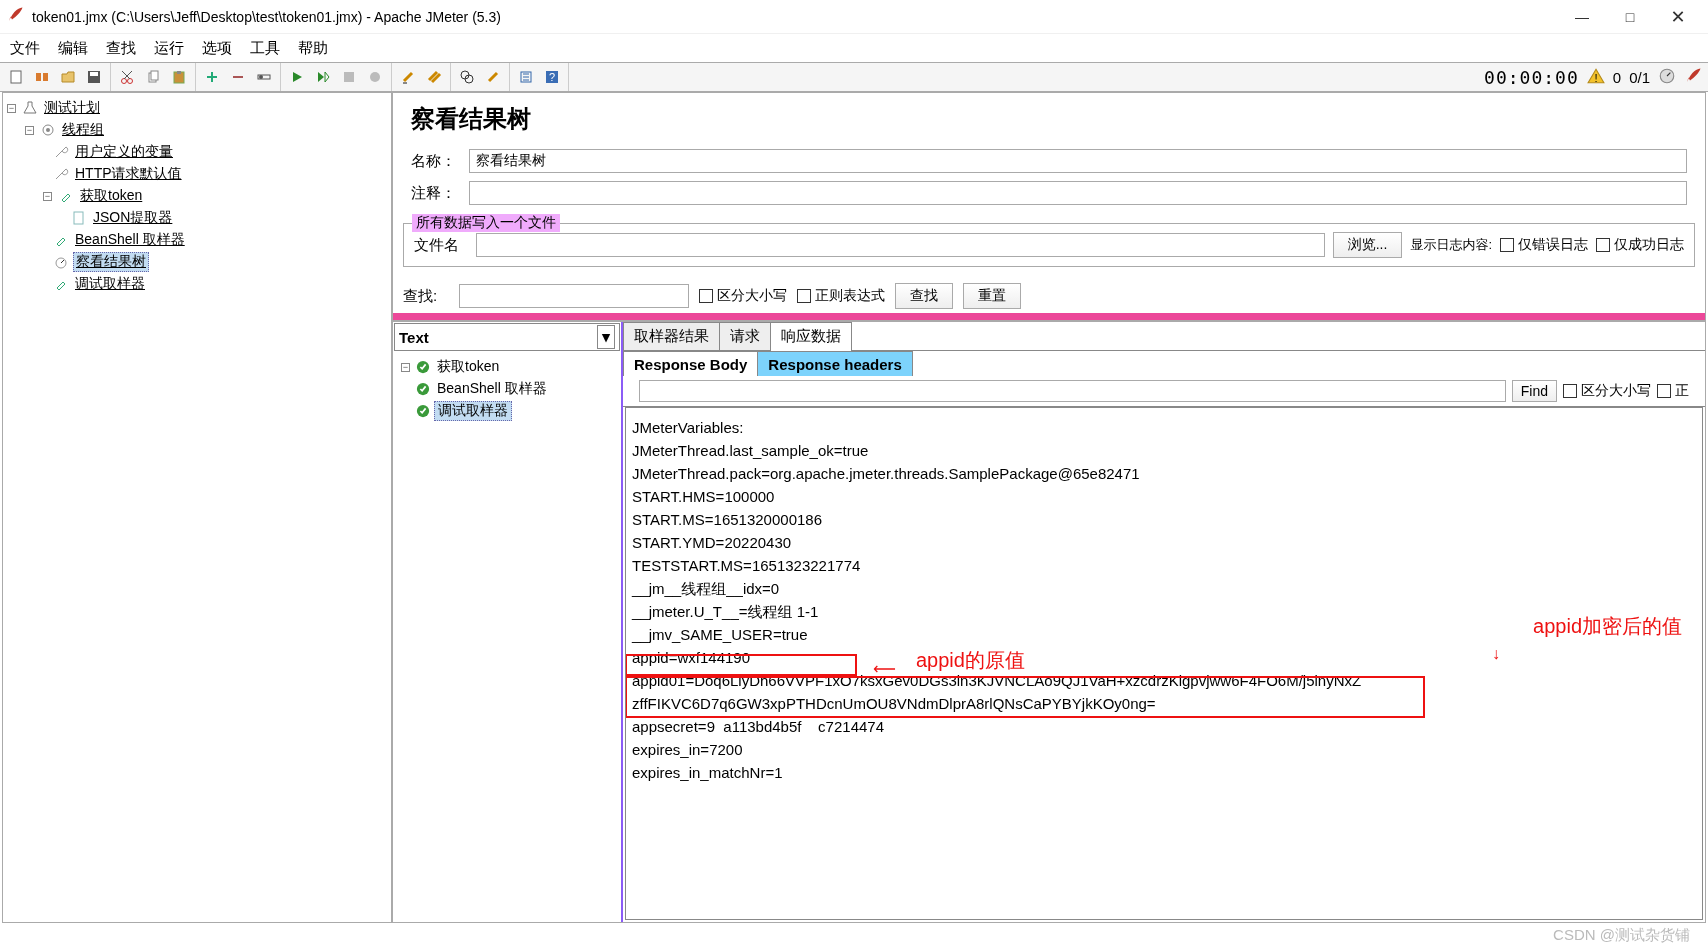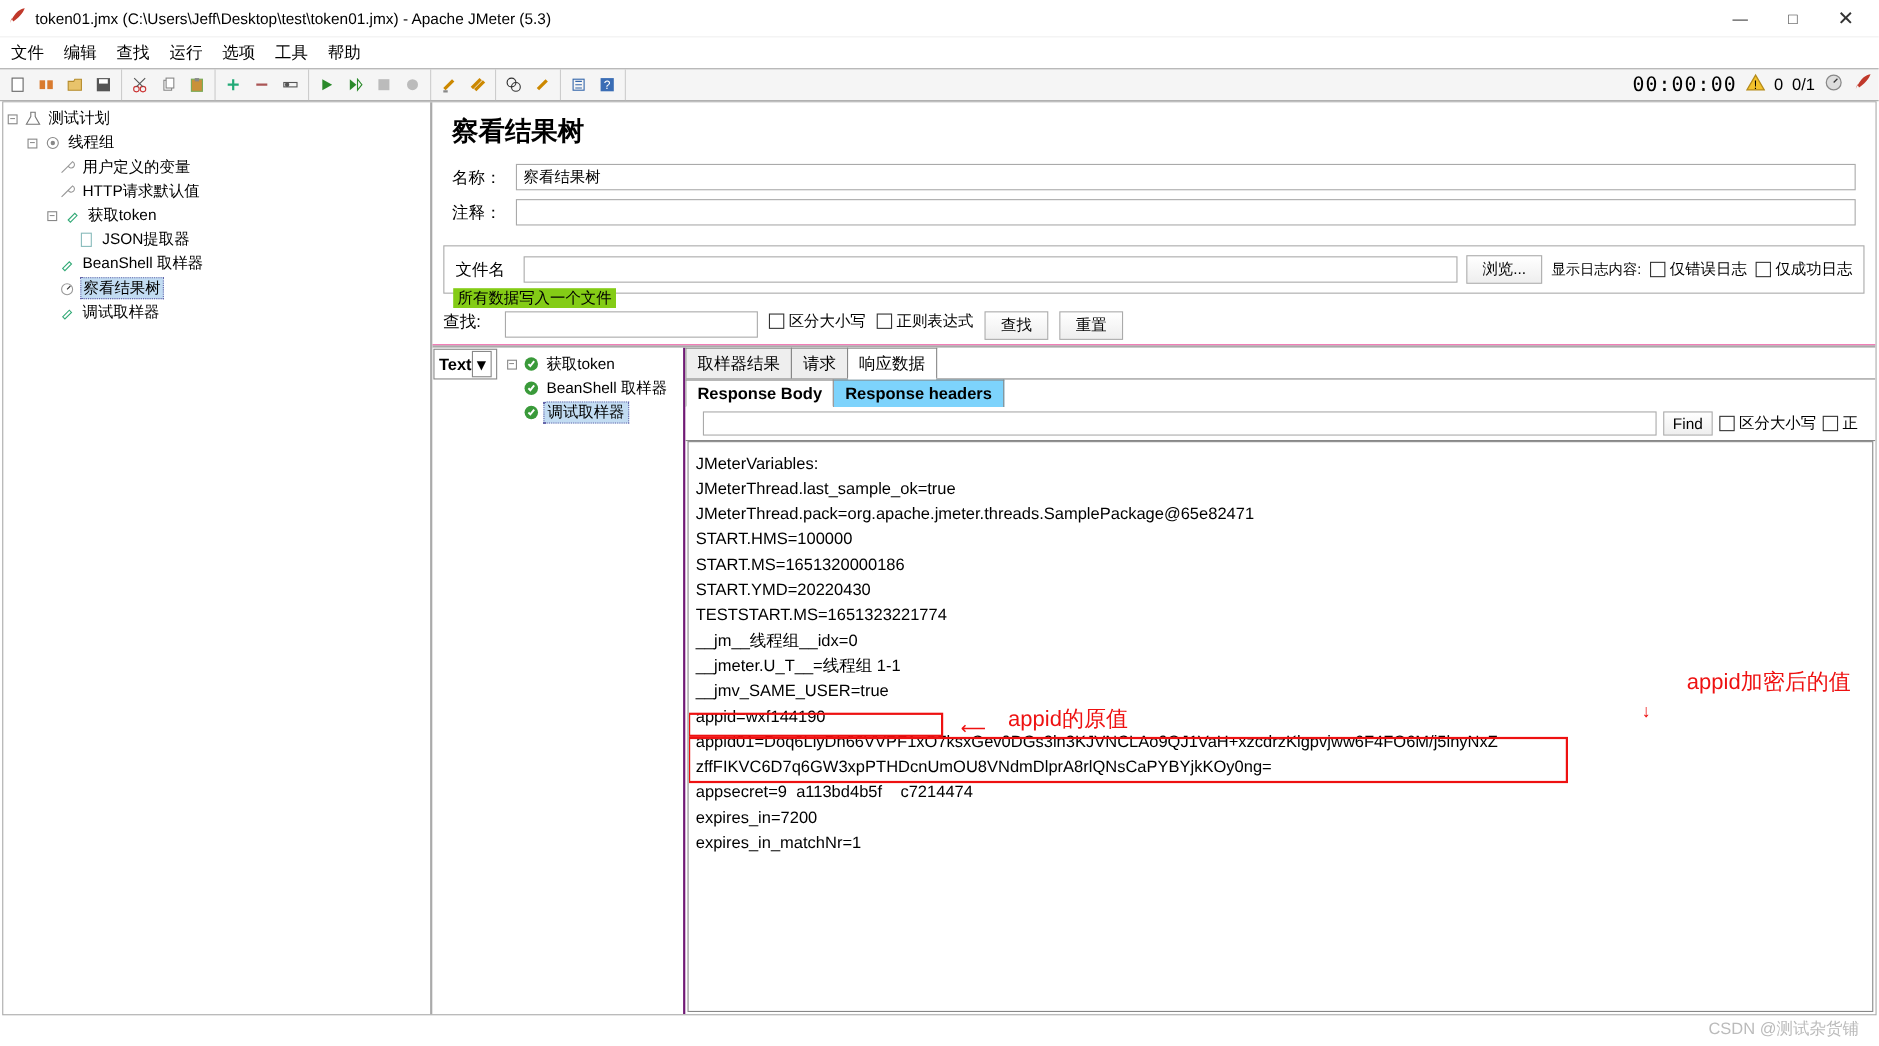--- a/index.html
+++ b/index.html
@@ -22,47 +22,47 @@
 .toolbar-right { position: absolute; right: 6px; display: flex; align-items: center; gap: 8px; font-size: 15px; }
 .toolbar-right .timer { font-family: monospace; font-size: 18px; letter-spacing: 1px; }
 
 .main { display: flex; height: calc(100% - 92px - 28px); border: 1px solid #aaa; margin: 0 2px; }
 
 .tree-panel { width: 390px; min-width: 390px; border-right: 2px solid #aaa; overflow: auto; padding: 4px 2px; }
 .tree-row { display: flex; align-items: center; height: 22px; gap: 4px; white-space: nowrap; }
 .tree-toggle { width: 9px; height: 9px; border: 1px solid #888; display: flex; align-items: center; justify-content: center; font-size: 9px; line-height: 1; color: #555; margin-right: 2px; }
 .tree-spacer { width: 11px; }
 .tree-icon { width: 16px; height: 16px; display: flex; align-items: center; justify-content: center; }
-.tree-label { font-size: 14px; padding: 0 2px; }
+.tree-label { font-size: 14px; padding: 0 2px; text-decoration: underline; }
 .tree-label.selected { background: #c2dcf2; border: 1px dotted #66a; }
 
 .right-panel { flex: 1; display: flex; flex-direction: column; overflow: hidden; }
 
 .header-block { padding: 10px 18px 8px 18px; }
 .panel-title { font-size: 24px; font-weight: bold; margin-bottom: 14px; }
 .field-row { display: flex; align-items: center; margin-bottom: 8px; }
 .field-label { font-size: 15px; width: 58px; }
 .field-input { flex: 1; height: 24px; border: 1px solid #aaa; padding: 0 6px; font-size: 14px; }
 
 .fieldset { border: 1px solid #aaa; margin: 2px 10px 8px 10px; padding: 8px 10px; position: relative; }
-.fieldset-legend { position: absolute; top: -10px; left: 8px; background: #84cc16; padding: 0 4px; font-size: 14px; margin-top: 48px; }
+.fieldset-legend { position: absolute; top: -10px; left: 8px; background: #f0abfc; padding: 0 4px; font-size: 14px; }
 
 .file-row { display: flex; align-items: center; gap: 8px; }
 .file-row .field-label { width: 54px; }
 .btn { border: 1px solid #aaa; background: linear-gradient(#fff,#eee); padding: 3px 14px; font-size: 14px; }
 .chk-label { display: flex; align-items: center; gap: 4px; font-size: 14px; }
 .chk-box { width: 14px; height: 14px; border: 1px solid #333; display: inline-block; }
 
-.search-row { display: flex; align-items: flex-start; gap: 10px; padding: 8px 10px 4px 10px; border-bottom: 1px solid #ec4899; }
+.search-row { display: flex; align-items: center; gap: 10px; padding: 8px 10px 4px 10px; border-bottom: 7px solid #ec4899; }
 .search-row .field-label { width: 46px; }
 .search-input { width: 230px; height: 24px; border: 1px solid #aaa; }
 
 .bottom { flex: 1; display: flex; border-top: 2px solid #aaa; overflow: hidden; }
 
-.results-col { width: 230px; min-width: 230px; border-right: 2px solid #701a75; display: flex; }
+.results-col { width: 230px; min-width: 230px; border-right: 2px solid #8b5cf6; display: flex; flex-direction: column; }
 .combo { height: 28px; border: 1px solid #888; margin: 1px; display: flex; align-items: center; justify-content: space-between; padding: 0 4px; font-weight: bold; font-size: 15px; }
 .combo-arrow { width: 18px; height: 24px; border: 1px solid #888; display: flex; align-items: center; justify-content: center; }
 .result-tree { flex: 1; padding: 4px 2px; }
 .result-row { display: flex; align-items: center; height: 22px; gap: 4px; padding-left: 6px; }
 .success-icon { width: 14px; height: 14px; }
 .result-label { font-size: 14px; padding: 0 3px; }
 .result-label.selected { background: #c2dcf2; border: 1px dotted #66a; }
 
 .detail-col { flex: 1; display: flex; flex-direction: column; overflow: hidden; position: relative; }
 .tabs { display: flex; height: 28px; }

